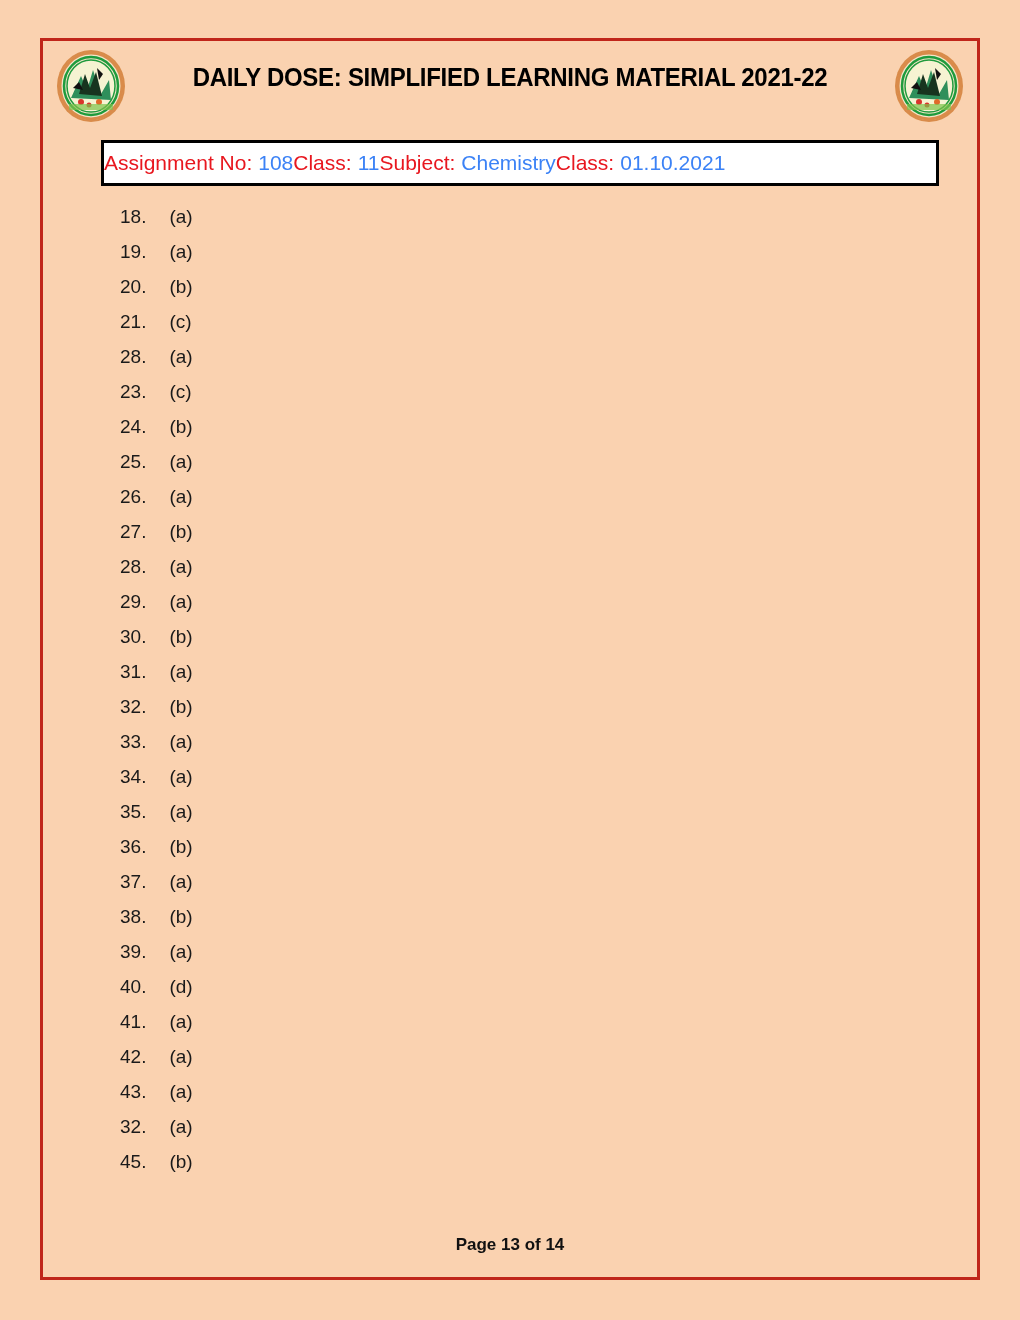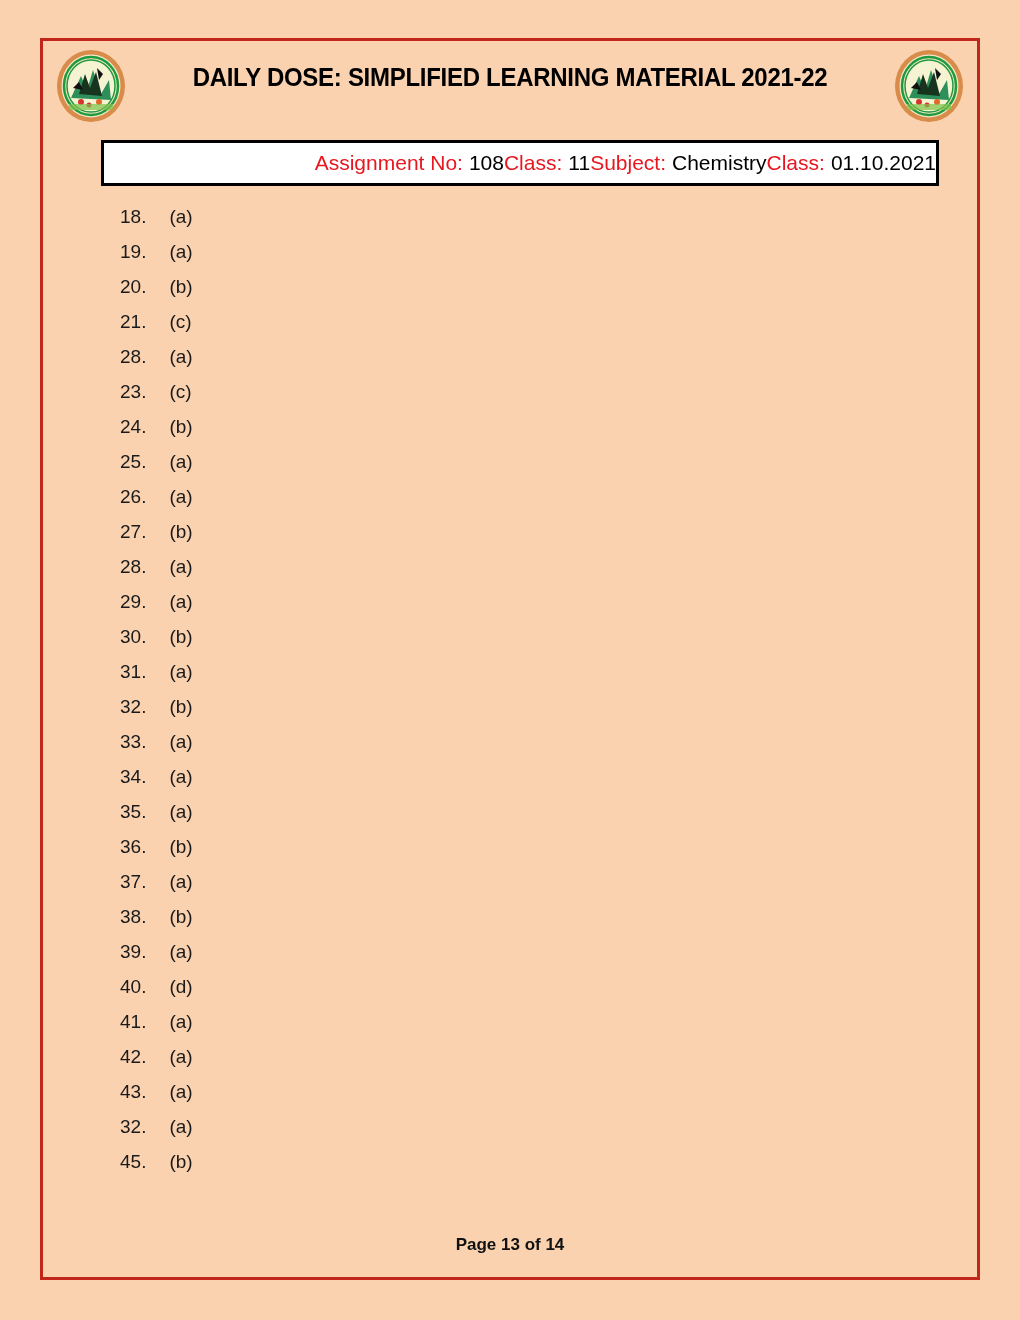--- a/index.html
+++ b/index.html
@@ -77,35 +77,35 @@
     position: absolute;
     left: 58px;
     top: 99px;
     width: 838px;
     height: 46px;
     background: #ffffff;
     border: 3px solid #000000;
     box-sizing: border-box;
     display: flex;
     align-items: center;
-    justify-content: flex-end;
+    justify-content: flex-start;
     white-space: nowrap;
   }
   .info-group {
     display: inline-flex;
     align-items: baseline;
     font-size: 21px;
   }
   .info-group + .info-group { }
   .info-label {
     color: #e8171f;
     margin-right: 6px;
   }
   .info-value {
-    color: #000000;
+    color: #3b82f6;
   }
 
   
   .answer-list {
     position: absolute;
     left: 77px;
     top: 158px;
     right: 20px;
   }
   .answer-row {

